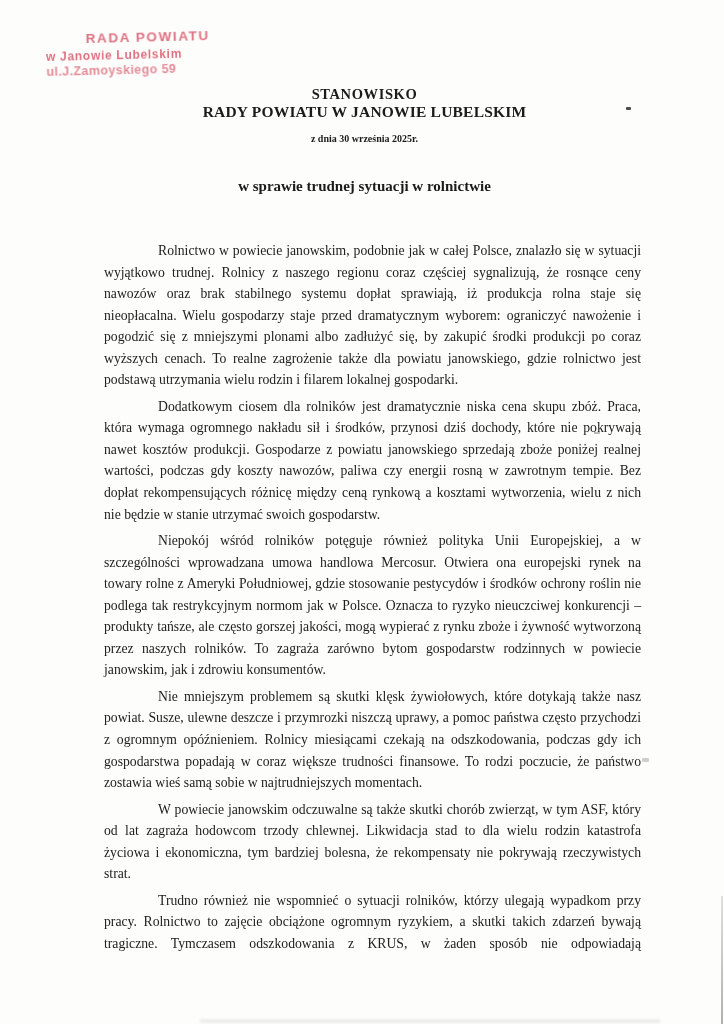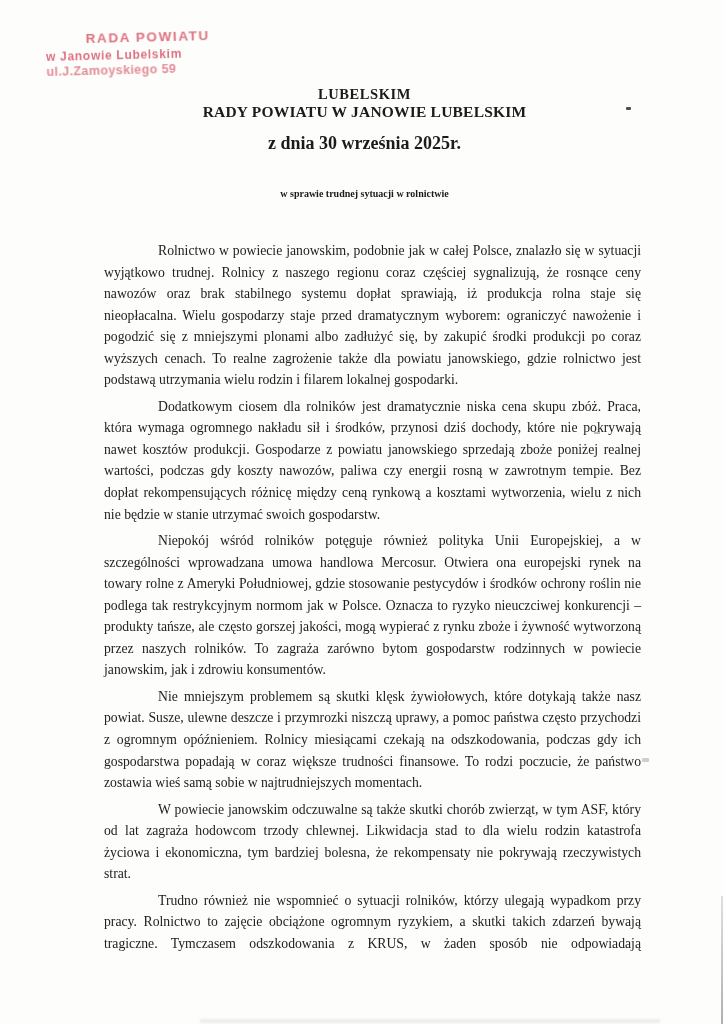--- a/index.html
+++ b/index.html
@@ -41,22 +41,22 @@
     position: absolute;
     left: 88px;
     top: 86px;
     width: 553px;
     text-align: center;
     font-weight: bold;
     color: #1b1b1b;
   }
   .h-title   { font-size: 14.5px; letter-spacing: 0.6px; }
   .h-authority { font-size: 15.5px; letter-spacing: 0.2px; }
-  .h-date    { font-size: 18px; margin-top: 12px; }
-  .h-subject { font-size: 10px; margin-top: 34px; }
+  .h-date    { font-size: 10px; margin-top: 12px; }
+  .h-subject { font-size: 15px; margin-top: 34px; }
 
   
   .doc-body {
     position: absolute;
     left: 88px;
     top: 240px;
     width: 553px;
     font-size: 13.7px;
     line-height: 21.55px;
     text-align: justify;
@@ -100,21 +100,21 @@
 
 <div class="page">
 
   <div class="stamp">
     <div class="l1">RADA POWIATU</div>
     <div class="l2">w Janowie Lubelskim</div>
     <div class="l3">ul.J.Zamoyskiego 59</div>
   </div>
 
   <div class="doc-header">
-    <div class="h-title">LUBELSKIM</div>
+    <div class="h-title">STANOWISKO</div>
     <div class="h-authority">RADY POWIATU W JANOWIE LUBELSKIM</div>
     <div class="h-date">z dnia 30 września 2025r.</div>
     <div class="h-subject">w sprawie trudnej sytuacji w rolnictwie</div>
   </div>
 
   <div class="doc-body">
     <p>Rolnictwo w powiecie janowskim, podobnie jak w całej Polsce, znalazło się w sytuacji wyjątkowo trudnej. Rolnicy z naszego regionu coraz częściej sygnalizują, że rosnące ceny nawozów oraz brak stabilnego systemu dopłat sprawiają, iż produkcja rolna staje się nieopłacalna. Wielu gospodarzy staje przed dramatycznym wyborem: ograniczyć nawożenie i pogodzić się z mniejszymi plonami albo zadłużyć się, by zakupić środki produkcji po coraz wyższych cenach. To realne zagrożenie także dla powiatu janowskiego, gdzie rolnictwo jest podstawą utrzymania wielu rodzin i filarem lokalnej gospodarki.</p>
     <p>Dodatkowym ciosem dla rolników jest dramatycznie niska cena skupu zbóż. Praca, która wymaga ogromnego nakładu sił i środków, przynosi dziś dochody, które nie pokrywają nawet kosztów produkcji. Gospodarze z powiatu janowskiego sprzedają zboże poniżej realnej wartości, podczas gdy koszty nawozów, paliwa czy energii rosną w zawrotnym tempie. Bez dopłat rekompensujących różnicę między ceną rynkową a kosztami wytworzenia, wielu z nich nie będzie w stanie utrzymać swoich gospodarstw.</p>
     <p>Niepokój wśród rolników potęguje również polityka Unii Europejskiej, a w szczególności wprowadzana umowa handlowa Mercosur. Otwiera ona europejski rynek na towary rolne z Ameryki Południowej, gdzie stosowanie pestycydów i środków ochrony roślin nie podlega tak restrykcyjnym normom jak w Polsce. Oznacza to ryzyko nieuczciwej konkurencji – produkty tańsze, ale często gorszej jakości, mogą wypierać z rynku zboże i żywność wytworzoną przez naszych rolników. To zagraża zarówno bytom gospodarstw rodzinnych w powiecie janowskim, jak i zdrowiu konsumentów.</p>
     <p>Nie mniejszym problemem są skutki klęsk żywiołowych, które dotykają także nasz powiat. Susze, ulewne deszcze i przymrozki niszczą uprawy, a pomoc państwa często przychodzi z ogromnym opóźnieniem. Rolnicy miesiącami czekają na odszkodowania, podczas gdy ich gospodarstwa popadają w coraz większe trudności finansowe. To rodzi poczucie, że państwo zostawia wieś samą sobie w najtrudniejszych momentach.</p>

